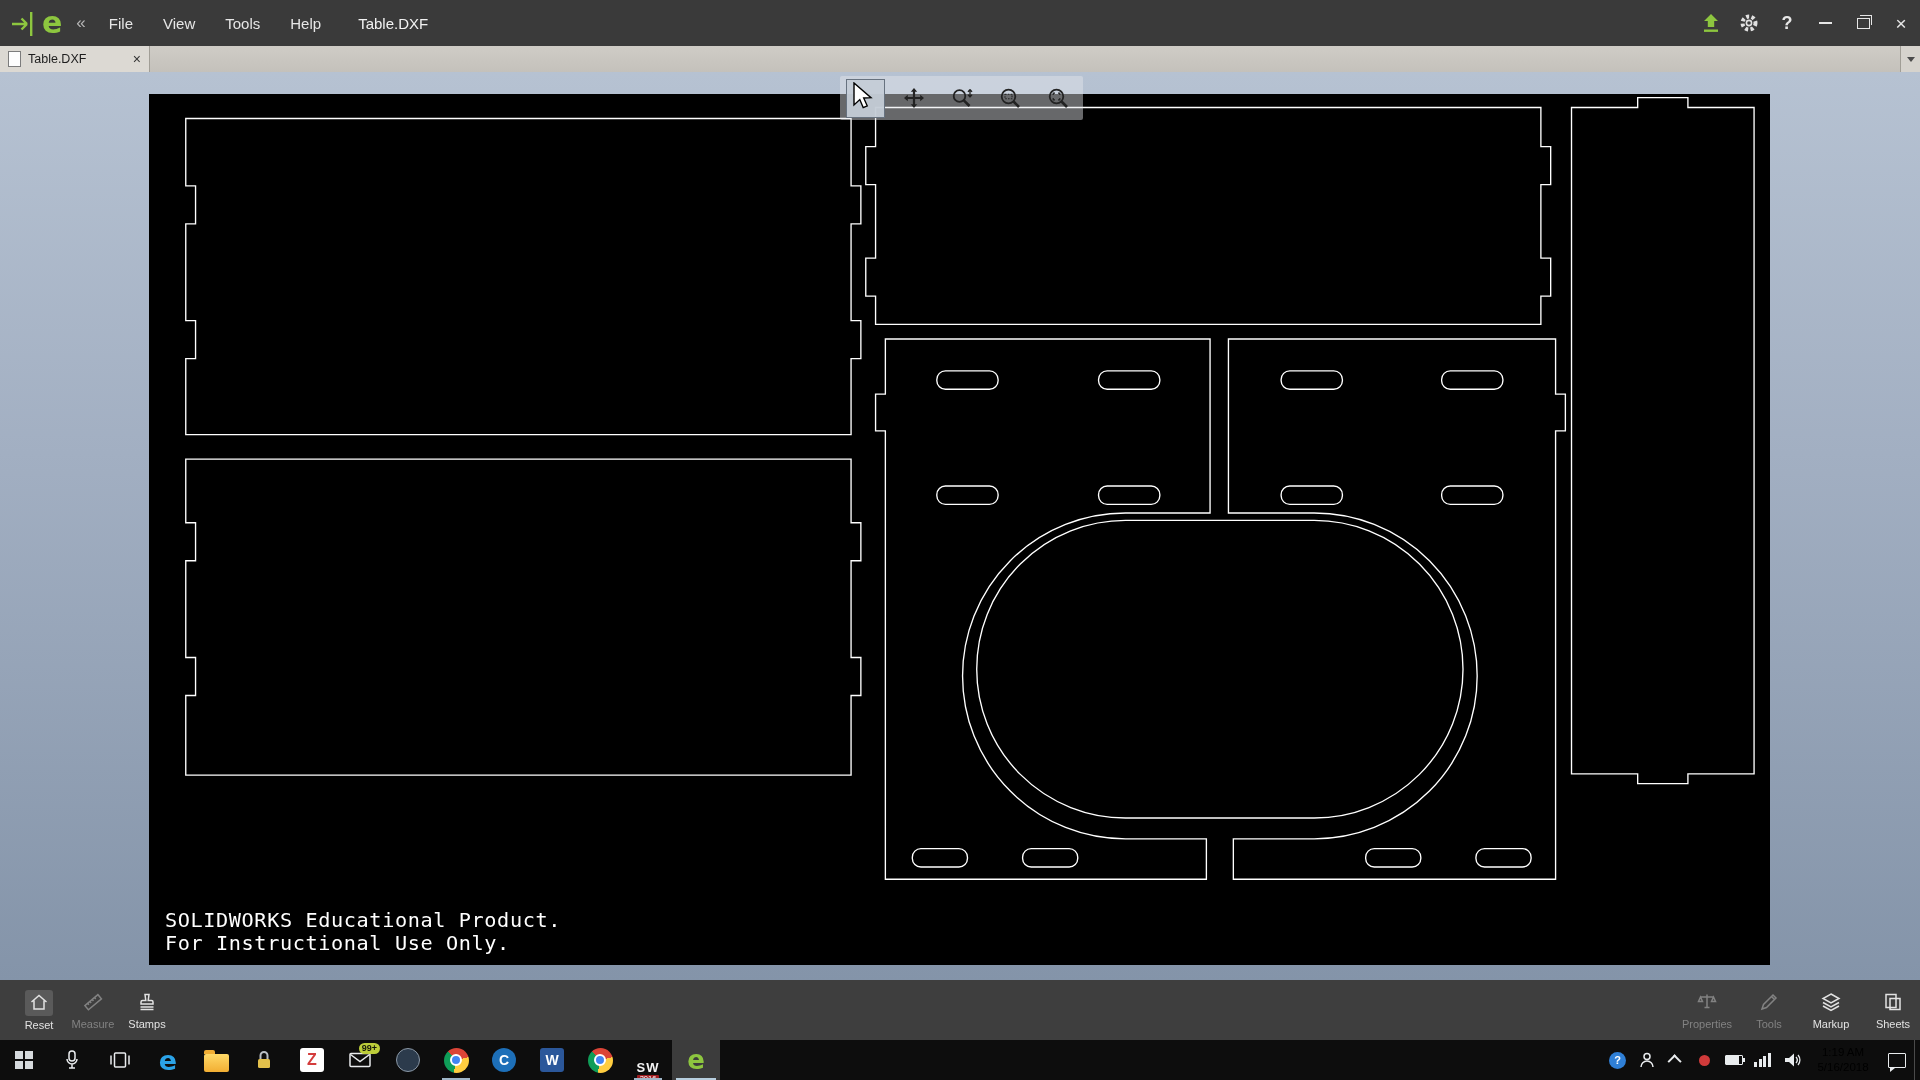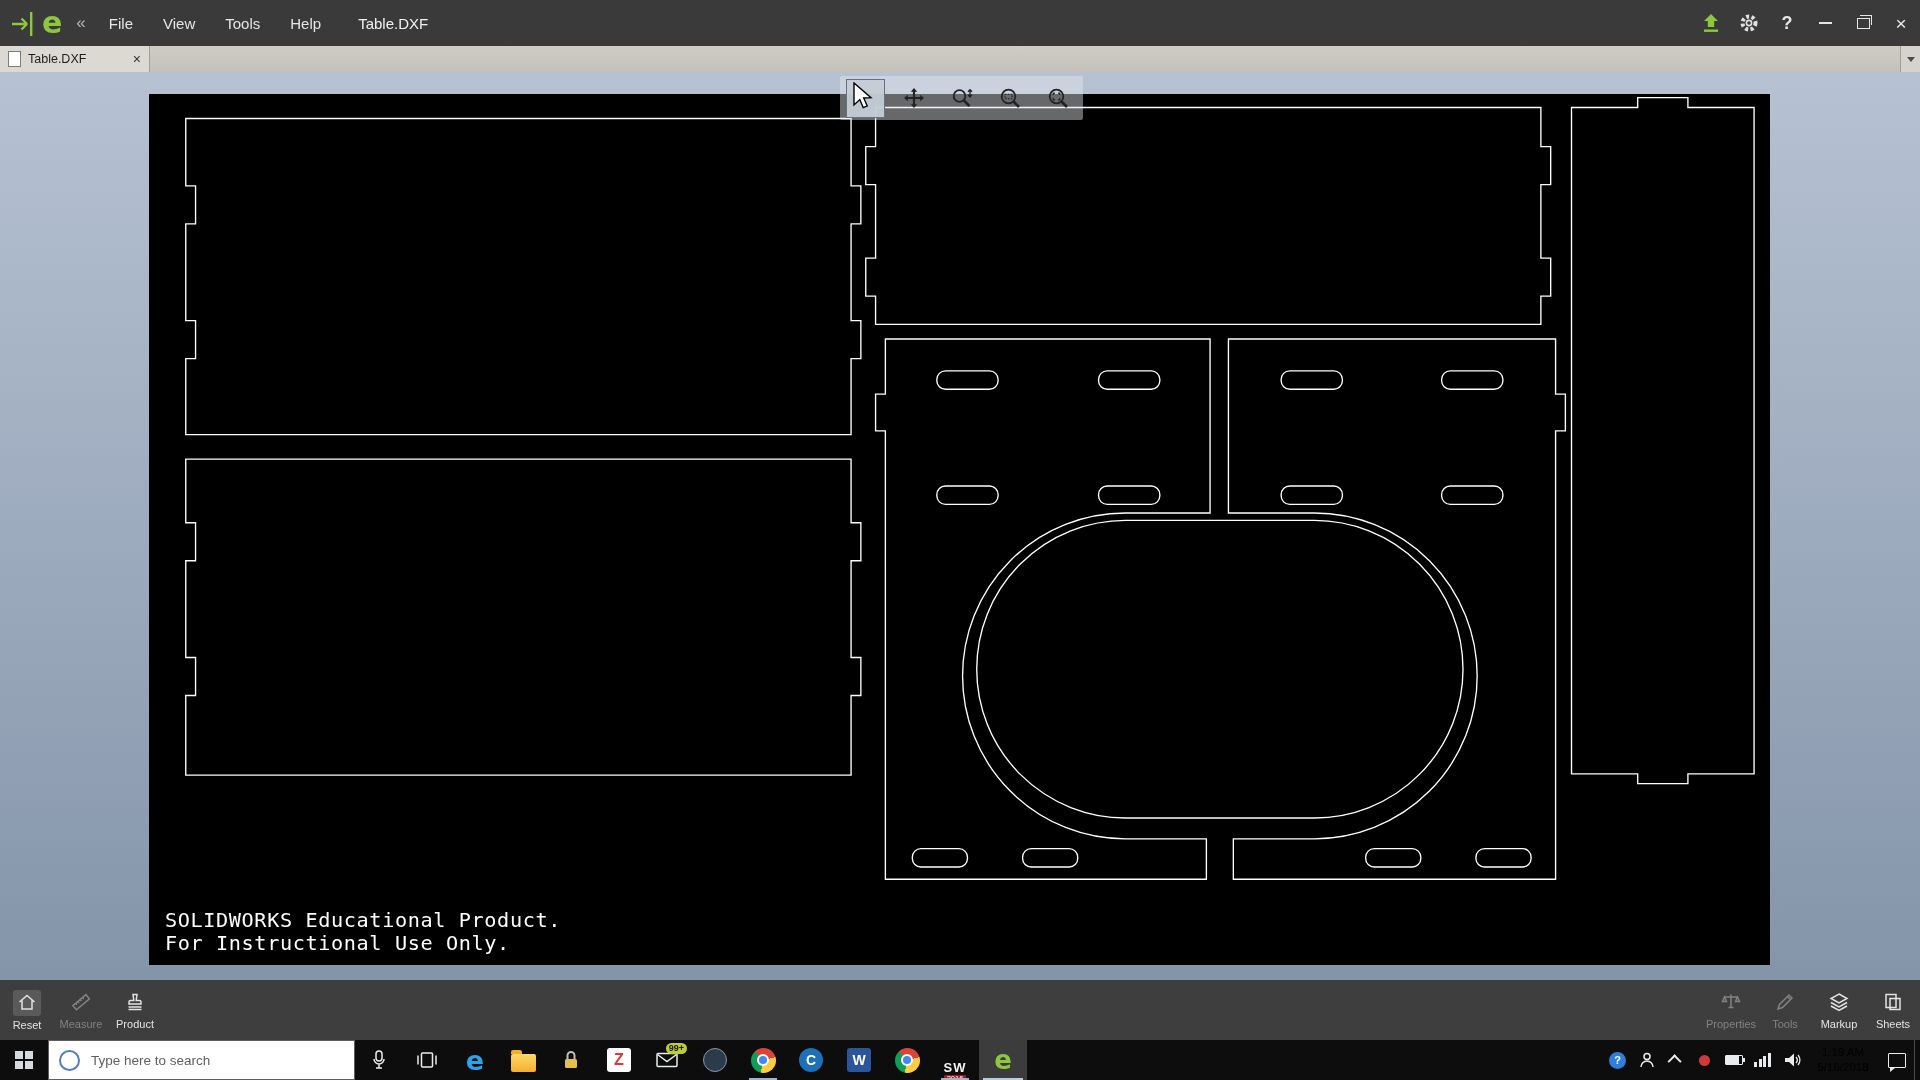--- a/index.html
+++ b/index.html
@@ -63,22 +63,22 @@
   .vt-btn { width:39px; height:39px; display:flex; align-items:center; justify-content:center; border:1px solid transparent; }
   .vt-btn.active { background:rgba(196,204,214,0.95); border:1px solid #67727f; }
   .vt-btn svg { display:block; }
   .os-cursor { position:absolute; left:853px; top:10px; z-index:6; }
 
   
   .bottom-toolbar {
     position:absolute; top:980px; left:0; right:0; height:60px;
     background:#3e3e3e; display:flex; align-items:center; color:#e2e2e2;
   }
-  .bt-left, .bt-right { display:flex; height:100%; }
-  .bt-right { margin-left:auto; }
+  .bt-left, .bt-right { display:flex; height:100%;padding-left:12px; }
+  .bt-right { margin-left:auto;gap:8px; }
   .bt-btn { width:54px; display:flex; flex-direction:column; align-items:center; justify-content:center; gap:3px; font-size:11px; color:#e2e2e2; }
   .bt-btn svg { stroke:currentColor; fill:none; stroke-width:1.5; }
   .bt-btn.disabled { color:#828282; }
   .bt-btn.reset .ico-wrap { background:#5a5a5a; border-radius:3px; padding:1px 3px; }
 
   
   .taskbar {
     position:absolute; top:1040px; left:0; right:0; height:40px;
     background:#0d0d0d; display:flex; align-items:center; color:#e9ecee;
   }
@@ -265,21 +265,21 @@
           </svg>
       </span>
       <span>Measure</span>
     </div>
     <div class="bt-btn">
       <span>
         <svg width="22" height="22" viewBox="0 0 22 22">
             <path d="M9 3.5 h4 l-0.8 6 h3.3 a1.5 1.5 0 0 1 1.5 1.5 V13 H5 v-2 a1.5 1.5 0 0 1 1.5 -1.5 h3.3 Z M4.5 16 h13 M4.5 18.5 h13"></path>
           </svg>
       </span>
-      <span>Product</span>
+      <span>Stamps</span>
     </div>
   </div>
   <div class="bt-right">
     <div class="bt-btn disabled">
       <span>
         <svg width="22" height="22" viewBox="0 0 22 22">
             <path d="M11 3.5 v13 M8.5 16.5 h5 M4.5 6 h13 M4.5 6 l-2 4.5 h4 Z M17.5 6 l-2 4.5 h4 Z"></path>
           </svg>
       </span>
       <span>Properties</span>
@@ -314,24 +314,20 @@
 
 <div class="taskbar">
   <button class="start">
     <span class="win-flag">
         <span></span>
         <span></span>
         <span></span>
         <span></span>
       </span>
   </button>
-  <div class="search-box">
-    <span class="cortana-circle"></span>
-    <input class="search-input" placeholder="Type here to search" style="">
-  </div>
   <div class="tb-apps">
     <button class="tb-app">
       <svg width="18" height="22" viewBox="0 0 18 22">
         <rect x="6" y="2" width="6" height="10" rx="3" fill="none" stroke="#e9ecee" stroke-width="1.5"></rect>
         <path d="M4 10 a5 5 0 0 0 10 0 M9 15 v4 M6 19 h6" fill="none" stroke="#e9ecee" stroke-width="1.5"></path>
       </svg>
     </button>
     <button class="tb-app">
       <svg width="24" height="24" viewBox="0 0 24 24">
         <rect x="6.5" y="5" width="11" height="14" rx="1" fill="none" stroke="#e9ecee" stroke-width="1.5"></rect>

